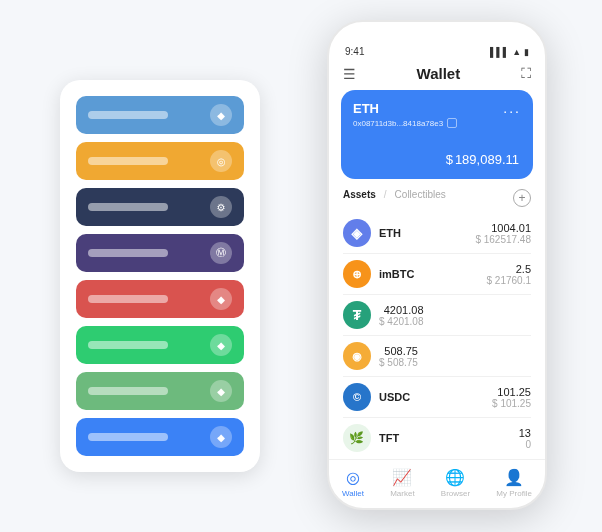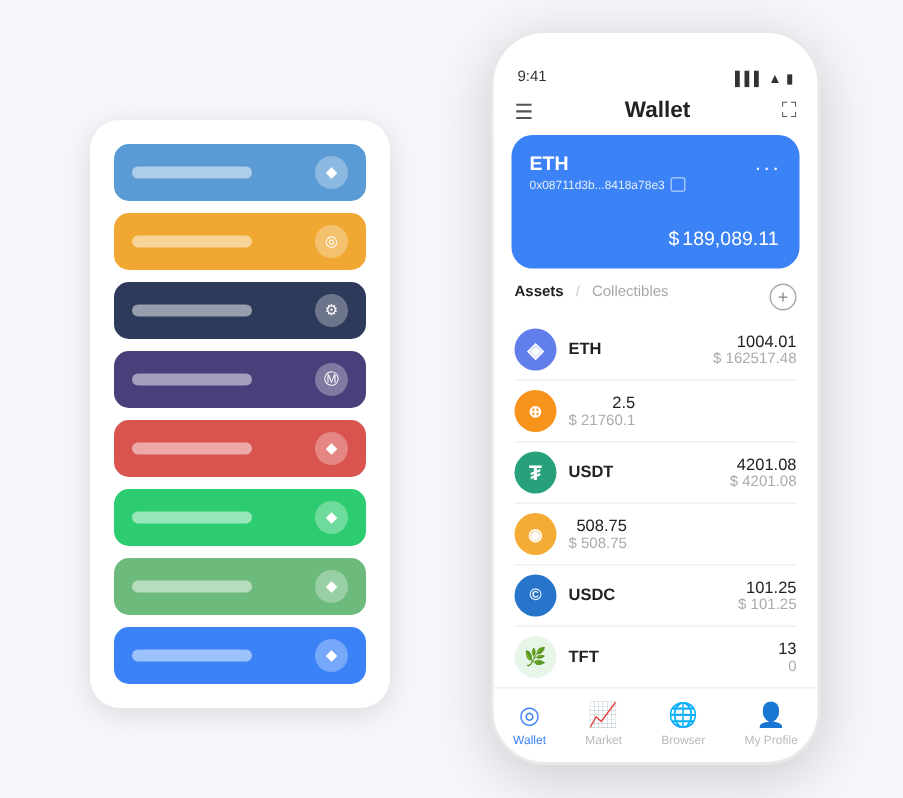--- a/index.html
+++ b/index.html
@@ -352,29 +352,29 @@
       <div class="asset-icon" style="background:#627eea; color:white;">◈</div>
       <span class="asset-name">ETH</span>
       <div class="asset-values">
         <div class="asset-amount">1004.01</div>
         <div class="asset-usd">$ 162517.48</div>
       </div>
     </div>
 
     <div class="asset-item">
       <div class="asset-icon" style="background:#f7931a; color:white; font-size:11px;">⊕</div>
+      <span class="asset-name">imBTC</span>
       <div class="asset-values">
         <div class="asset-amount">2.5</div>
         <div class="asset-usd">$ 21760.1</div>
       </div>
     </div>
 
     <div class="asset-item">
       <div class="asset-icon" style="background:#26a17b; color:white;">₮</div>
-      <span class="asset-name">USDT</span>
       <div class="asset-values">
         <div class="asset-amount">4201.08</div>
         <div class="asset-usd">$ 4201.08</div>
       </div>
     </div>
 
     <div class="asset-item">
       <div class="asset-icon" style="background:#f5ac37; color:white; font-size:11px;">◉</div>
       <div class="asset-values">
         <div class="asset-amount">508.75</div>

